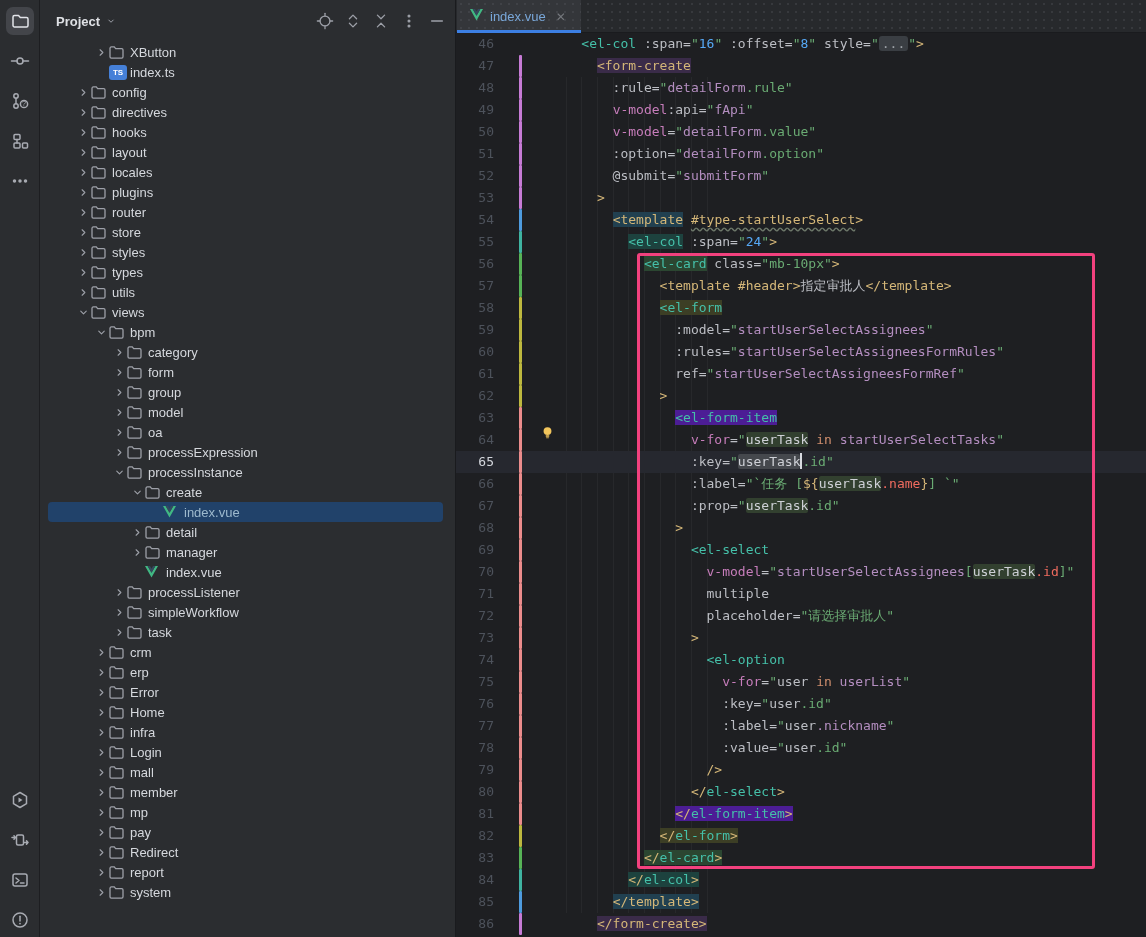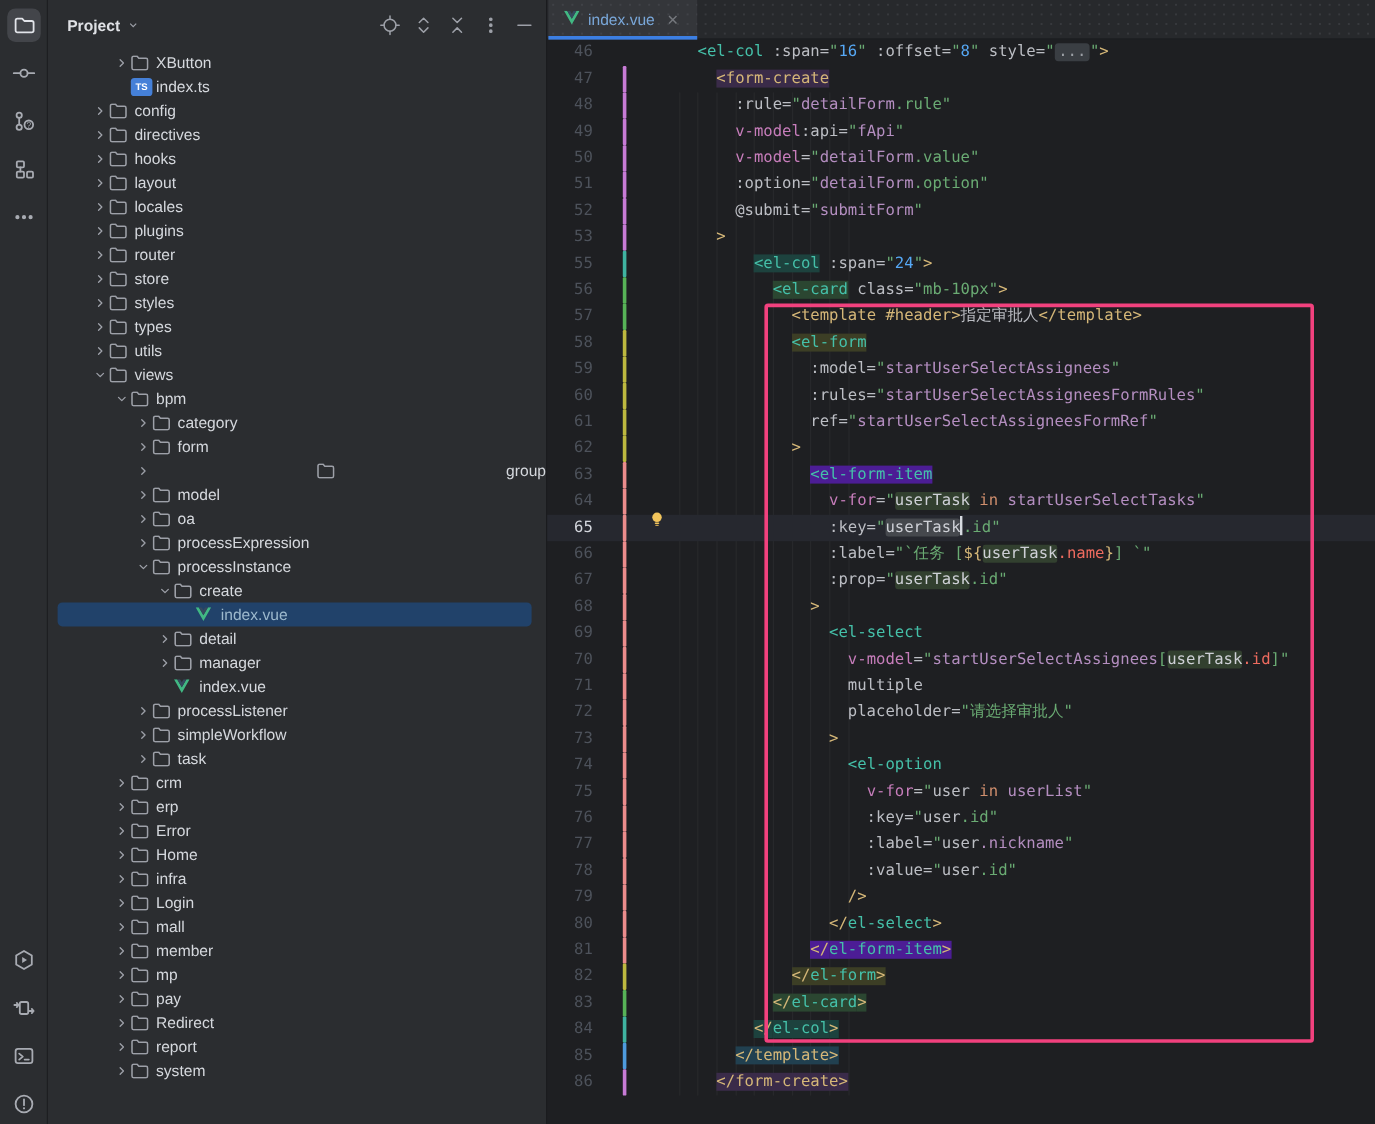--- a/index.html
+++ b/index.html
@@ -402,21 +402,21 @@
               <polyline points="6,4 10,8 6,12"></polyline>
             </svg>
           </span>
           <span class="ticon">
             <svg class="folder" width="15" height="13" viewBox="0 0 16 14">
               <path d="M1 2.5C1 1.7 1.6 1 2.4 1h3.2l1.5 1.8h6.5c.8 0 1.4.7 1.4 1.5v7.2c0 .8-.6 1.5-1.4 1.5H2.4c-.8 0-1.4-.7-1.4-1.5V2.5z"></path>
             </svg>
           </span>
           <span class="tlabel">form</span>
         </div>
-        <div class="trow" style="padding-left: 71px; justify-content: space-between;">
+        <div class="trow" style="padding-left: 71px;">
           <span class="chev">
             <svg width="11" height="11" viewBox="0 0 16 16">
               <polyline points="6,4 10,8 6,12"></polyline>
             </svg>
           </span>
           <span class="ticon">
             <svg class="folder" width="15" height="13" viewBox="0 0 16 14">
               <path d="M1 2.5C1 1.7 1.6 1 2.4 1h3.2l1.5 1.8h6.5c.8 0 1.4.7 1.4 1.5v7.2c0 .8-.6 1.5-1.4 1.5H2.4c-.8 0-1.4-.7-1.4-1.5V2.5z"></path>
             </svg>
           </span>
@@ -805,20 +805,25 @@
           <span class="num">52</span>
           <span class="sbar" style="background: rgb(199, 123, 214);"></span>
           <span class="codetxt"><span class="p">        @submit=</span><span class="s">"</span><span class="i">submitForm</span><span class="s">"</span></span>
         </div>
         <div class="line">
           <span class="num">53</span>
           <span class="sbar" style="background: rgb(199, 123, 214);"></span>
           <span class="codetxt"><span class="p">      </span><span class="t">&gt;</span></span>
         </div>
         <div class="line">
+          <span class="num">54</span>
+          <span class="sbar" style="background: rgb(78, 155, 222);"></span>
+          <span class="codetxt"><span class="p">        </span><span class="t ht">&lt;template</span><span class="p"> </span><span class="w">#type-startUserSelect</span><span class="t">&gt;</span></span>
+        </div>
+        <div class="line">
           <span class="num">55</span>
           <span class="sbar" style="background: rgb(63, 179, 161);"></span>
           <span class="codetxt"><span class="p">          </span><span class="c hc">&lt;el-col</span><span class="p"> :span=</span><span class="s">"</span><span class="n">24</span><span class="s">"</span><span class="t">&gt;</span></span>
         </div>
         <div class="line">
           <span class="num">56</span>
           <span class="sbar" style="background: rgb(87, 179, 87);"></span>
           <span class="codetxt"><span class="p">            </span><span class="c hcd">&lt;el-card</span><span class="p"> class=</span><span class="s">"mb-10px"</span><span class="t">&gt;</span></span>
         </div>
         <div class="line">

